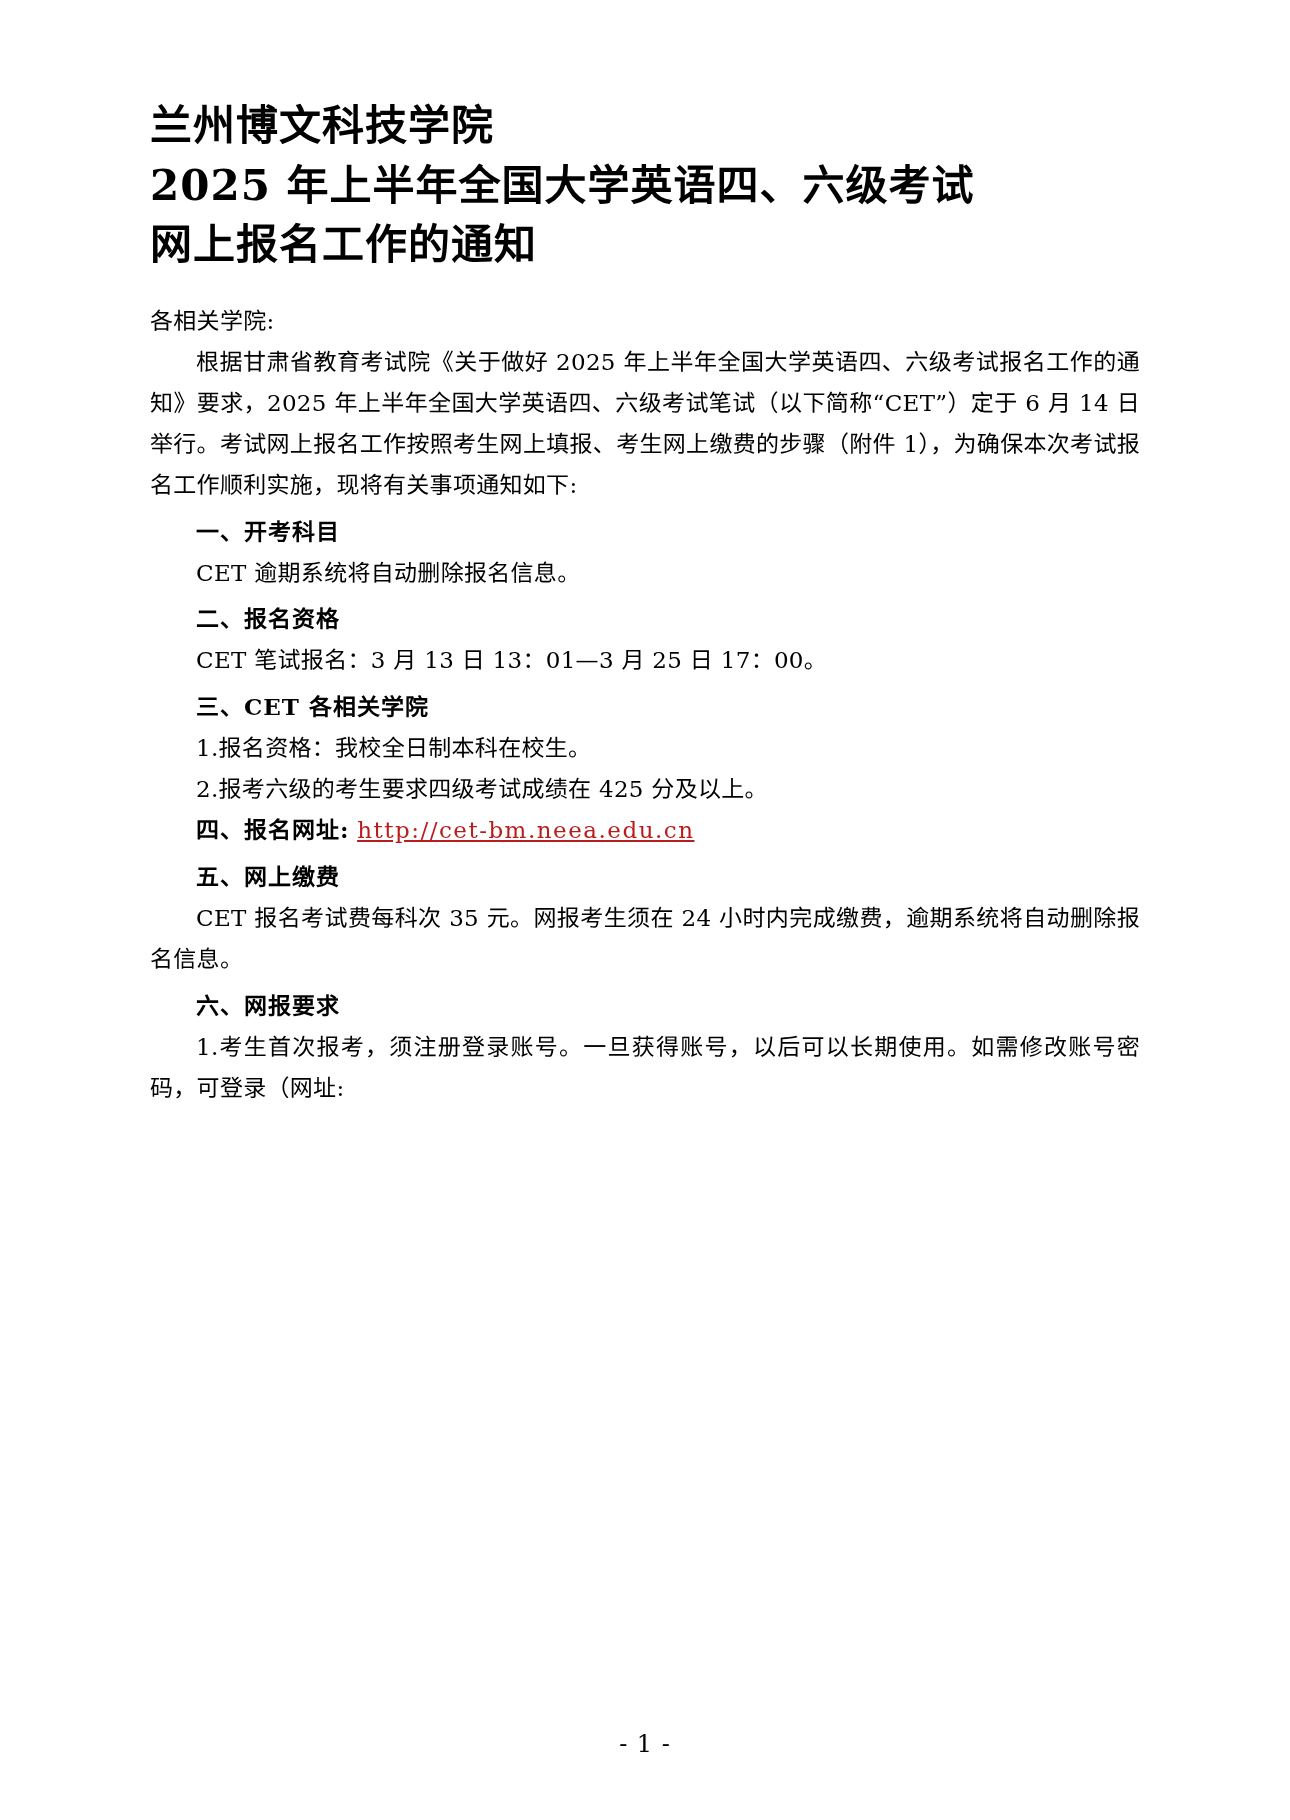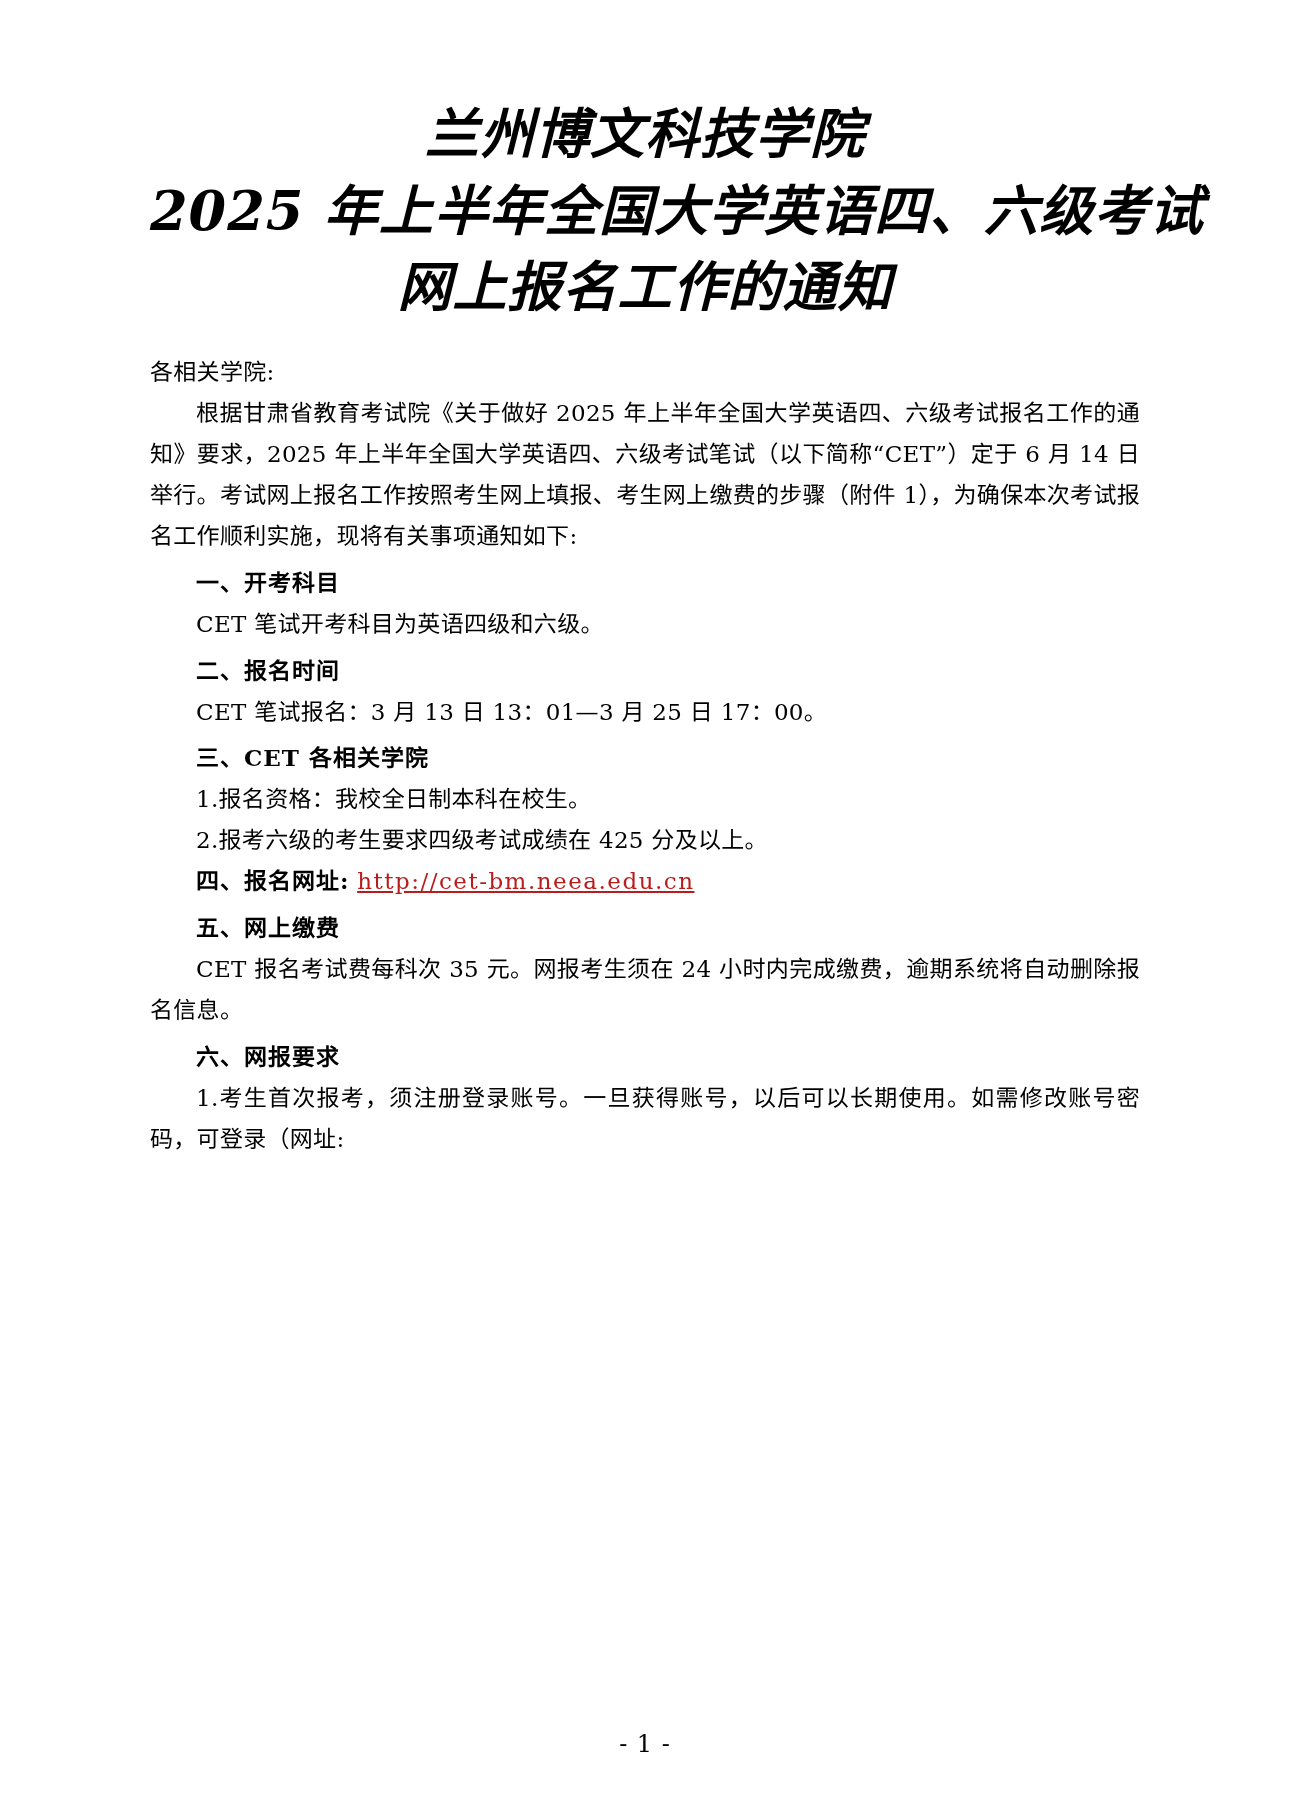--- a/index.html
+++ b/index.html
@@ -18,27 +18,25 @@
   }
   .page {
     position: absolute;
     left: 0; top: 0;
     width: 1290px;
     height: 1820px;
     box-sizing: border-box;
     padding: 96px 150px 40px 150px;
   }
   .doc-title {
-    text-align: center;
     font-weight: bold;
-    font-size: 54px;
+    font-size: 42px;
     line-height: 1.42;
     letter-spacing: 1px;
     margin: 0 0 6px 0;
-    font-style: italic;
   }
   .doc-title .t-line {
     display: block;
     white-space: nowrap;
   }
   .body-block {
     margin-top: 26px;
     font-size: 23px;
     line-height: 1.78;
     letter-spacing: 0.3px;
@@ -99,23 +97,23 @@
     <span class="t-line">网上报名工作的通知</span>
   </div>
 
   <div class="body-block">
 
     <p class="para salutation">各相关学院:</p>
 
     <p class="para indent">根据甘肃省教育考试院《关于做好 2025 年上半年全国大学英语四、六级考试报名工作的通知》要求，2025 年上半年全国大学英语四、六级考试笔试（以下简称“CET”）定于 6 月 14 日举行。考试网上报名工作按照考生网上填报、考生网上缴费的步骤（附件 1），为确保本次考试报名工作顺利实施，现将有关事项通知如下:</p>
 
     <p class="section-head">一、开考科目</p>
-    <p class="item">CET 笔试开考科目为英语四级和六级。</p>
+    <p class="item">CET 逾期系统将自动删除报名信息。</p>
 
-    <p class="section-head">二、报名时间</p>
+    <p class="section-head">二、报名资格</p>
     <p class="item">CET 笔试报名：3 月 13 日 13：01—3 月 25 日 17：00。</p>
 
     <p class="section-head">三、CET 各相关学院</p>
     <p class="item">1.报名资格：我校全日制本科在校生。</p>
     <p class="item">2.报考六级的考生要求四级考试成绩在 425 分及以上。</p>
 
     <p class="item-tight"><span class="inline-head">四、报名网址</span><span class="inline-head">:</span> <a class="link" href="#">http://cet-bm.neea.edu.cn</a></p>
 
     <p class="section-head">五、网上缴费</p>
     <p class="para indent">CET 报名考试费每科次 35 元。网报考生须在 24 小时内完成缴费，逾期系统将自动删除报名信息。</p>

